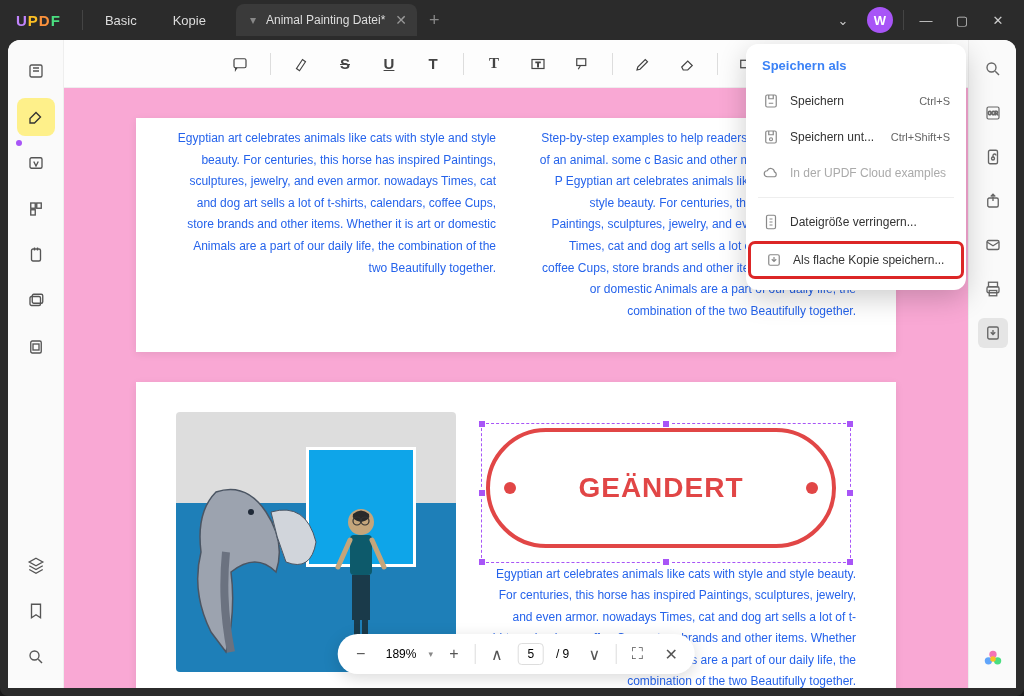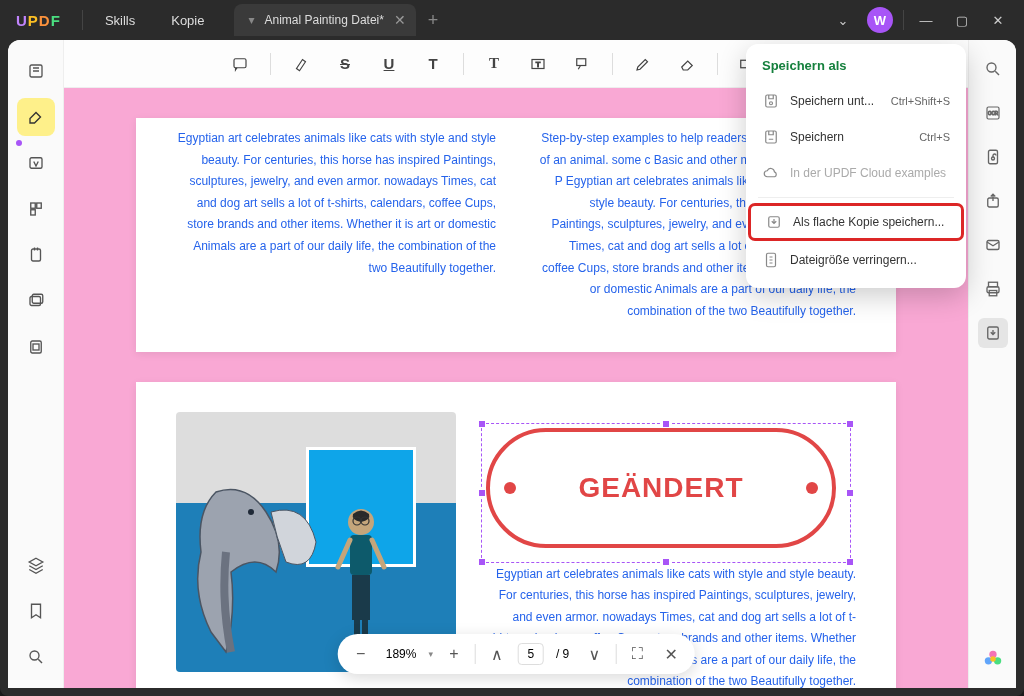--- a/index.html
+++ b/index.html
@@ -40,21 +40,21 @@
 .handle { position: absolute; width: 8px; height: 8px; background: #a855f7; border: 1px solid white; }
 .stamp-oval { width: 350px; height: 120px; border: 4px solid #dc2626; border-radius: 60px; display: flex; flex-direction: column; align-items: center; justify-content: center; opacity: 0.85; position: relative; }
 .stamp-t1 { color: #dc2626; font-weight: 900; font-size: 28px; letter-spacing: 1px; }
 .stamp-t2 { color: #dc2626; font-weight: 700; font-size: 14px; }
 .stamp-dot { width: 12px; height: 12px; background: #dc2626; border-radius: 50%; position: absolute; top: 50%; margin-top: -6px; }
 .right-sidebar { width: 48px; background: #fafafa; display: flex; flex-direction: column; align-items: center; padding-top: 14px; gap: 14px; border-left: 1px solid #eee; }
 .rb-btn { width: 30px; height: 30px; display: flex; align-items: center; justify-content: center; color: #666; cursor: pointer; }
 .rb-btn.active { background: #e5e5e5; border-radius: 6px; }
 .rb-bottom { margin-top: auto; padding-bottom: 14px; }
 .save-panel { position: absolute; right: 50px; top: 4px; width: 220px; background: white; border-radius: 12px; box-shadow: 0 8px 28px rgba(0,0,0,0.2); padding: 14px 0 10px 0; z-index: 20; }
-.save-title { font-size: 13px; font-weight: 600; padding: 0 28px 10px 16px; color: #15803d; }
+.save-title { font-size: 13px; font-weight: 600; padding: 0 28px 10px 16px; color: #3b82f6; }
 .save-item { display: flex; align-items: center; gap: 10px; padding: 9px 16px; font-size: 12px; color: #333; cursor: pointer; }
 .save-shortcut { margin-left: auto; font-size: 11px; color: #666; }
 .save-sep { height: 1px; background: #eee; margin: 6px 12px; }
 .save-item.highlighted { outline: 3px solid #dc2626; outline-offset: -2px; border-radius: 6px; margin: 2px 3px; }
 .save-icon { width: 18px; height: 18px; display: flex; align-items: center; justify-content: center; color: #888; }
 .save-item.disabled { color: #aaa; }
 .bottom-bar { position: absolute; bottom: 14px; left: 50%; transform: translateX(-50%); background: white; border-radius: 24px; box-shadow: 0 4px 16px rgba(0,0,0,0.15); height: 40px; display: flex; align-items: center; padding: 0 10px; gap: 8px; z-index: 10; }
 .bb-btn { width: 26px; height: 26px; display: flex; align-items: center; justify-content: center; color: #555; cursor: pointer; border-radius: 50%; }
 .bb-zoom { font-size: 12px; padding: 0 4px; }
 .bb-page-input { width: 26px; text-align: center; border: 1px solid #ddd; border-radius: 4px; font-size: 12px; height: 22px; }
@@ -68,21 +68,21 @@
 
 <div class="window">
   <div class="titlebar">
     <div class="logo">
       <span>U</span>
         <span>P</span>
         <span>D</span>
         <span>F</span>
     </div>
     <div class="divider-v"></div>
-    <div class="menu-item">Skills</div>
+    <div class="menu-item">Basic</div>
     <div class="menu-item">Kopie</div>
     <div class="tab">
       <span style="color:#888;">▾</span>
       <span>Animal Painting Datei*</span>
       <span class="tab-close">✕</span>
     </div>
     <div class="tab-add">+</div>
     <div class="spacer"></div>
     <div class="win-btn">⌄</div>
     <div class="avatar">W</div>
@@ -286,63 +286,63 @@
         <div class="bb-btn">✕</div>
       </div>
     </div>
 
     <div class="save-panel">
       <div class="save-title">Speichern als</div>
       <div class="save-item">
         <div class="save-icon">
             <svg viewBox="0 0 24 24" fill="none" stroke="currentColor" stroke-width="1.6">
               <rect x="5" y="4" width="14" height="16" rx="2"></rect>
+              <path d="M9 4v5h6V4M9 15h6"></path>
+            </svg>
+          </div>
+        <span>Speichern</span>
+        <span class="save-shortcut">Ctrl+S</span>
+      </div>
+      <div class="save-item">
+        <div class="save-icon">
+            <svg viewBox="0 0 24 24" fill="none" stroke="currentColor" stroke-width="1.6">
+              <rect x="5" y="4" width="14" height="16" rx="2"></rect>
               <path d="M9 4v5h6V4"></path>
               <circle cx="12" cy="15" r="2"></circle>
             </svg>
           </div>
         <span>Speichern unt...</span>
         <span class="save-shortcut">Ctrl+Shift+S</span>
       </div>
+      <div class="save-item disabled">
+        <div class="save-icon">
+            <svg viewBox="0 0 24 24" fill="none" stroke="currentColor" stroke-width="1.6">
+              <path d="M7 17a4 4 0 010-8 5 5 0 019.6 1.5A3.5 3.5 0 0117 17H7z"></path>
+            </svg>
+          </div>
+        <span>In der UPDF Cloud examples</span>
+      </div>
+      <div class="save-sep"></div>
       <div class="save-item">
         <div class="save-icon">
             <svg viewBox="0 0 24 24" fill="none" stroke="currentColor" stroke-width="1.6">
-              <rect x="5" y="4" width="14" height="16" rx="2"></rect>
-              <path d="M9 4v5h6V4M9 15h6"></path>
-            </svg>
-          </div>
-        <span>Speichern</span>
-        <span class="save-shortcut">Ctrl+S</span>
-      </div>
-      <div class="save-item disabled">
-        <div class="save-icon">
-            <svg viewBox="0 0 24 24" fill="none" stroke="currentColor" stroke-width="1.6">
-              <path d="M7 17a4 4 0 010-8 5 5 0 019.6 1.5A3.5 3.5 0 0117 17H7z"></path>
-            </svg>
-          </div>
-        <span>In der UPDF Cloud examples</span>
-      </div>
-      <div class="save-sep"></div>
+              <rect x="6" y="3" width="12" height="18" rx="2"></rect>
+              <path d="M10 8h4M10 12h4M10 16h4"></path>
+            </svg>
+          </div>
+        <span>Dateigröße verringern...</span>
+      </div>
       <div class="save-item highlighted">
         <div class="save-icon">
             <svg viewBox="0 0 24 24" fill="none" stroke="currentColor" stroke-width="1.6">
               <rect x="5" y="5" width="14" height="14" rx="2"></rect>
               <path d="M12 8v5M9 11l3 3 3-3"></path>
             </svg>
           </div>
         <span>Als flache Kopie speichern...</span>
-      </div>
-      <div class="save-item">
-        <div class="save-icon">
-            <svg viewBox="0 0 24 24" fill="none" stroke="currentColor" stroke-width="1.6">
-              <rect x="6" y="3" width="12" height="18" rx="2"></rect>
-              <path d="M10 8h4M10 12h4M10 16h4"></path>
-            </svg>
-          </div>
-        <span>Dateigröße verringern...</span>
       </div>
     </div>
 
     <div class="right-sidebar">
       <div class="rb-btn">
           <svg viewBox="0 0 24 24" fill="none" stroke="currentColor" stroke-width="1.8">
             <circle cx="10" cy="10" r="6"></circle>
             <path d="M15 15l5 5"></path>
           </svg>
         </div>

